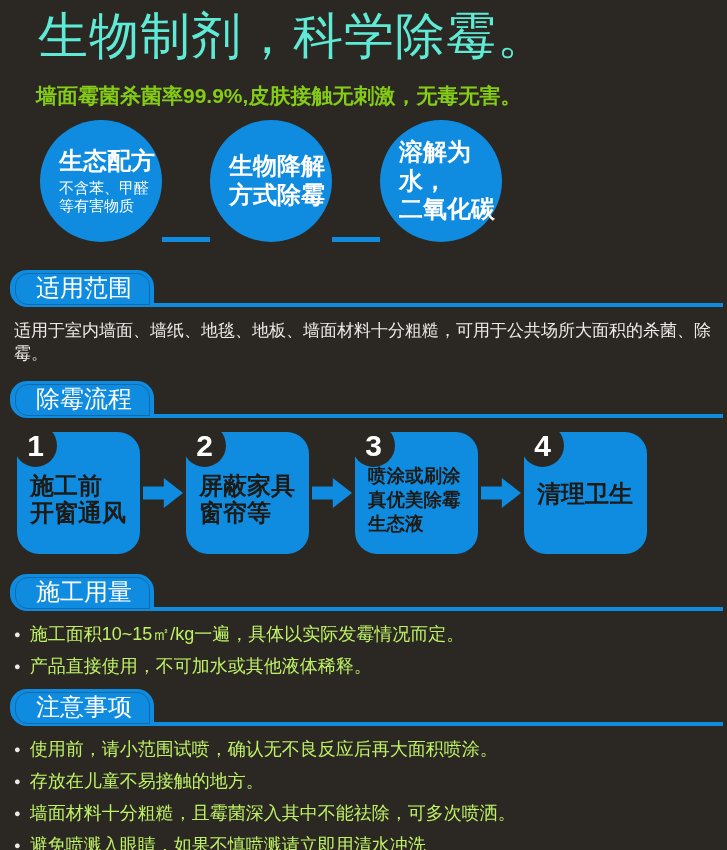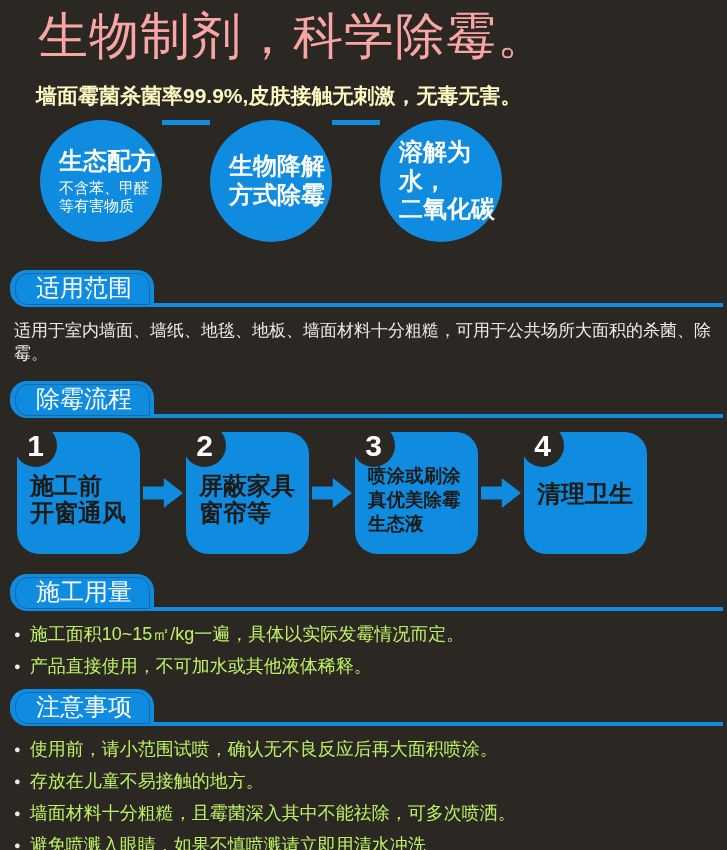--- a/index.html
+++ b/index.html
@@ -10,30 +10,30 @@
     overflow:hidden;
     position:relative;
   }
 
   
   .hero { padding-top:6px; }
   .hero-title {
     margin:0 0 0 38px;
     font-size:50px; line-height:60px;
     font-weight:300; letter-spacing:1px;
-    color:#fca5a5;
+    color:#5eead4;
   }
   .hero-sub {
     margin:16px 0 0 36px;
     font-size:21px; font-weight:700;
-    color:#fef9c3;
-  }
-
-  
-  .features { display:flex; align-items:flex-start; margin:10px 0 0 40px; height:122px; }
+    color:#84cc16;
+  }
+
+  
+  .features { display:flex; align-items:flex-end; margin:10px 0 0 40px; height:122px; }
   .feature-circle {
     width:122px; height:122px; border-radius:50%;
     background:#0f8ce0; color:#fff;
     display:flex; flex-direction:column; justify-content:center;
     box-sizing:border-box; padding-left:19px;
     flex:0 0 auto;
   }
   .feature-title { font-size:24px; font-weight:700; line-height:1.2; }
   .feature-caption { font-size:15px; line-height:1.18; margin-top:3px; width:100px; }
   .feature-link { width:48px; height:5px; background:#0f8ce0; flex:0 0 auto; }

